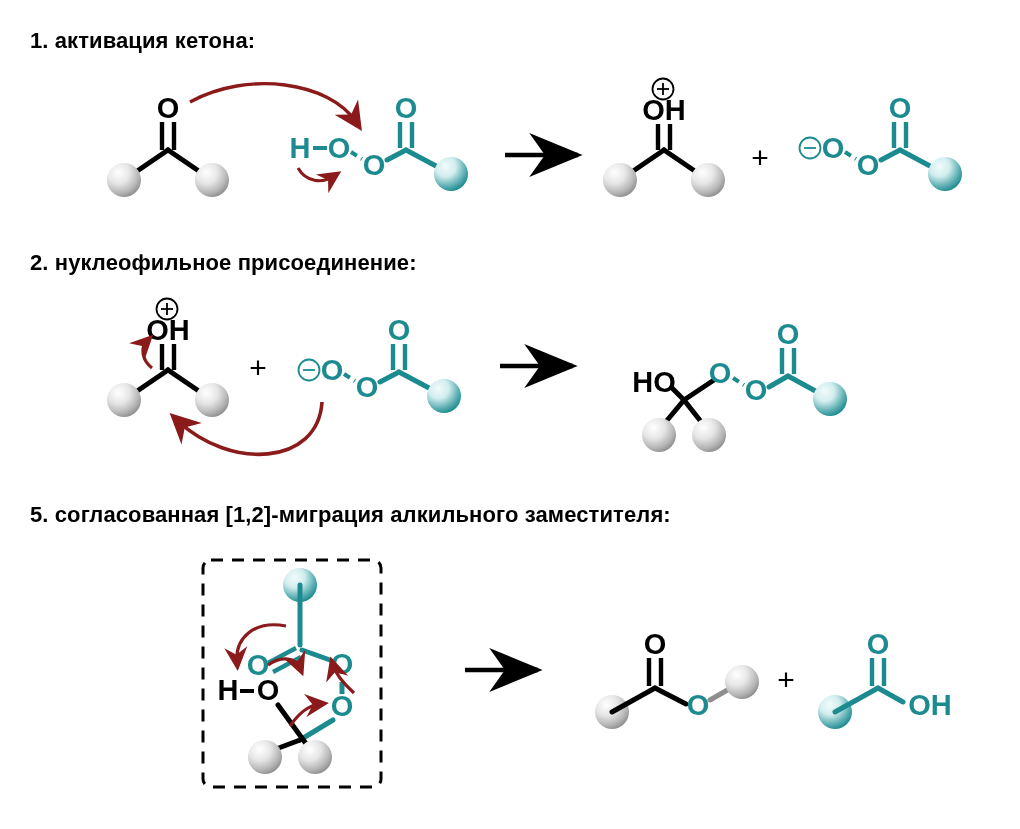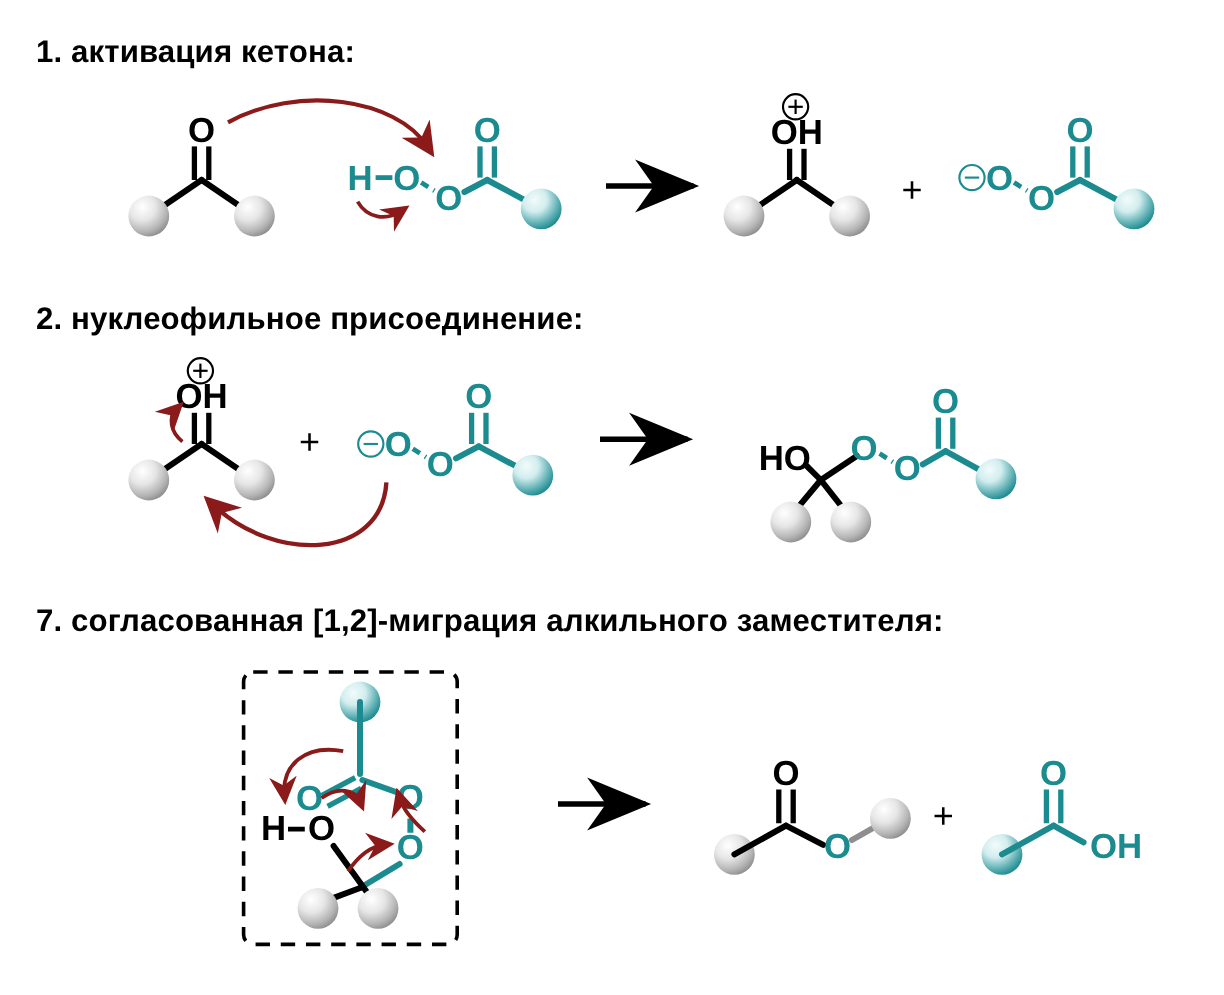--- a/index.html
+++ b/index.html
@@ -2,21 +2,21 @@
 <html><head>
 <meta charset="utf-8">
 <style>
   html,body{margin:0;padding:0;background:#ffffff;}
   body{width:1020px;height:829px;font-family:"Liberation Sans",sans-serif;overflow:hidden;}
   #page{position:relative;width:1020px;height:829px;background:#fff;}
   .heading{
     position:absolute;
     font-family:"Liberation Sans",sans-serif;
     font-weight:bold;
-    font-size:26px;
+    font-size:22px;
     color:#000000;
     letter-spacing:0.1px;
     white-space:nowrap;
   }
   .scheme{position:absolute;left:0;top:0;}
   svg{display:block;}
   .atom{font-family:"Liberation Sans",sans-serif;font-weight:bold;}
 </style>
 </head>
 <body>
@@ -219,16 +219,16 @@
       <line x1="872" y1="686" x2="872" y2="658" stroke="#1b8b90" stroke-width="4.4"></line>
       <line x1="884" y1="686" x2="884" y2="658" stroke="#1b8b90" stroke-width="4.4"></line>
       <text class="atom" x="878" y="654" font-size="29" fill="#1b8b90" text-anchor="middle">O</text>
       <line x1="878" y1="688" x2="903" y2="702" stroke="#1b8b90" stroke-width="5" stroke-linecap="round"></line>
       <text class="atom" x="930" y="715" font-size="29" fill="#1b8b90" text-anchor="middle">OH</text>
     </g>
   </svg>
 
   <div class="heading" style="left:30px; top:250px;">2. нуклеофильное присоединение:</div>
 
-  <div class="heading" style="left:30px; top:502px;">7. согласованная [1,2]-миграция алкильного заместителя:</div>
+  <div class="heading" style="left:30px; top:502px;">5. согласованная [1,2]-миграция алкильного заместителя:</div>
 
 
 </div>
 
 </body></html>

